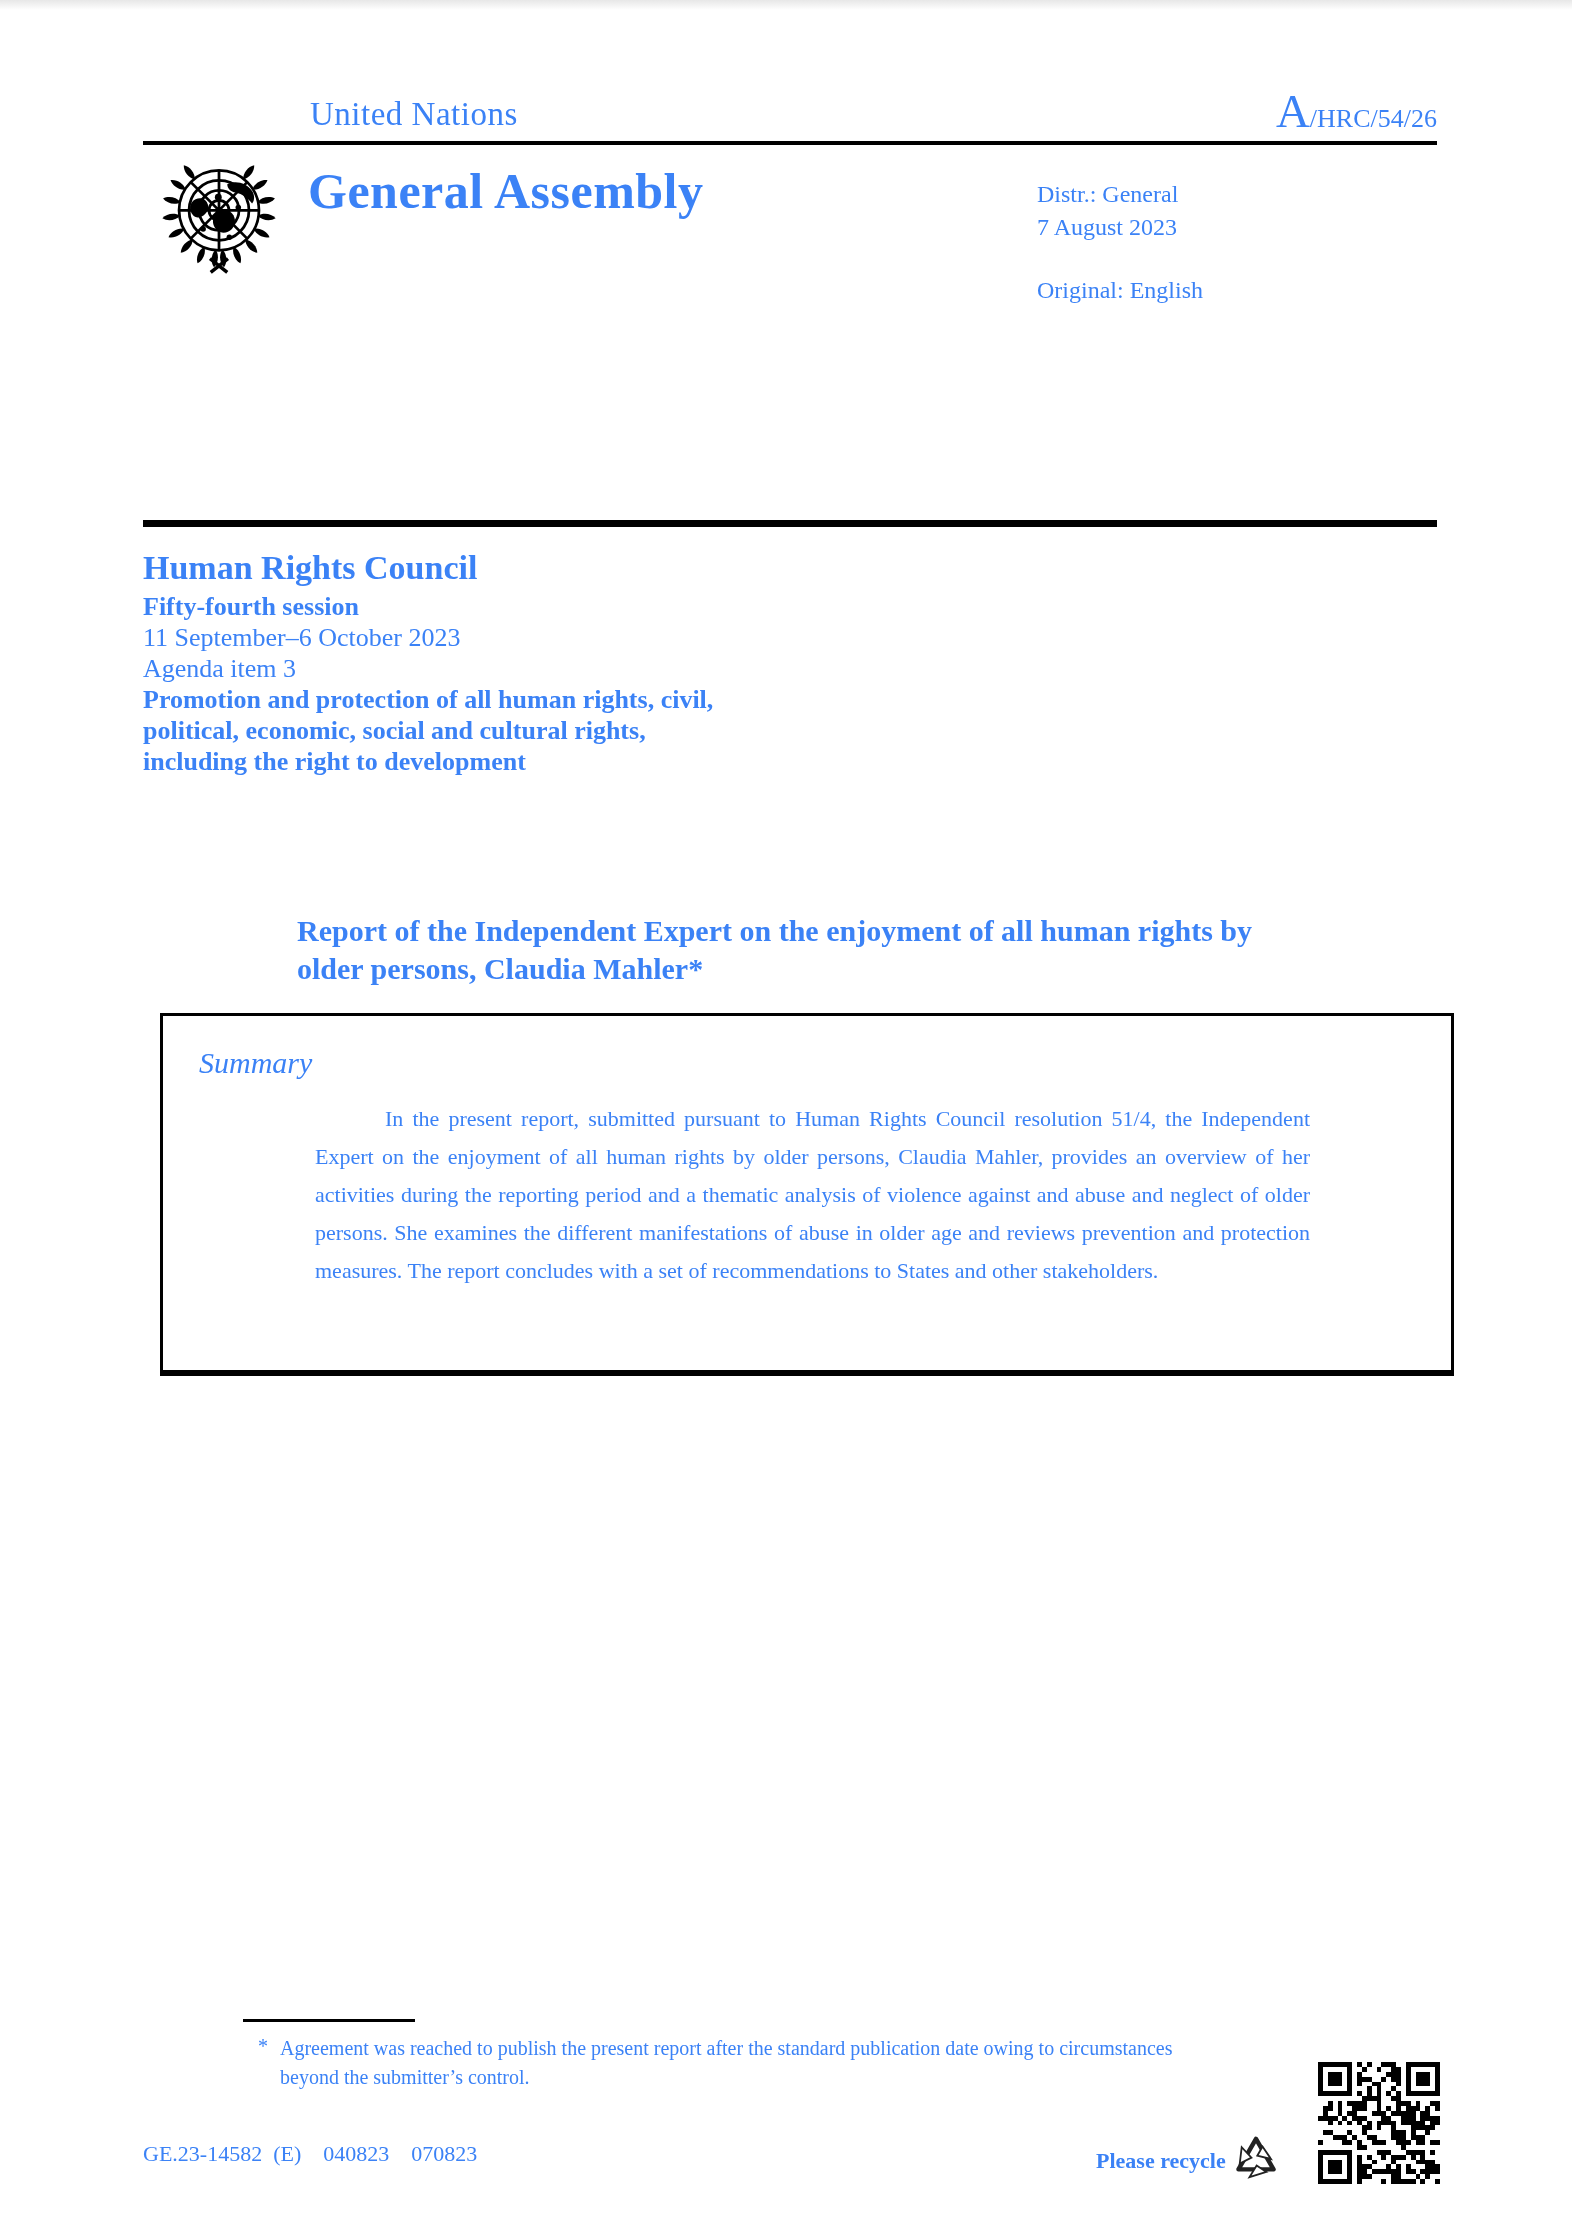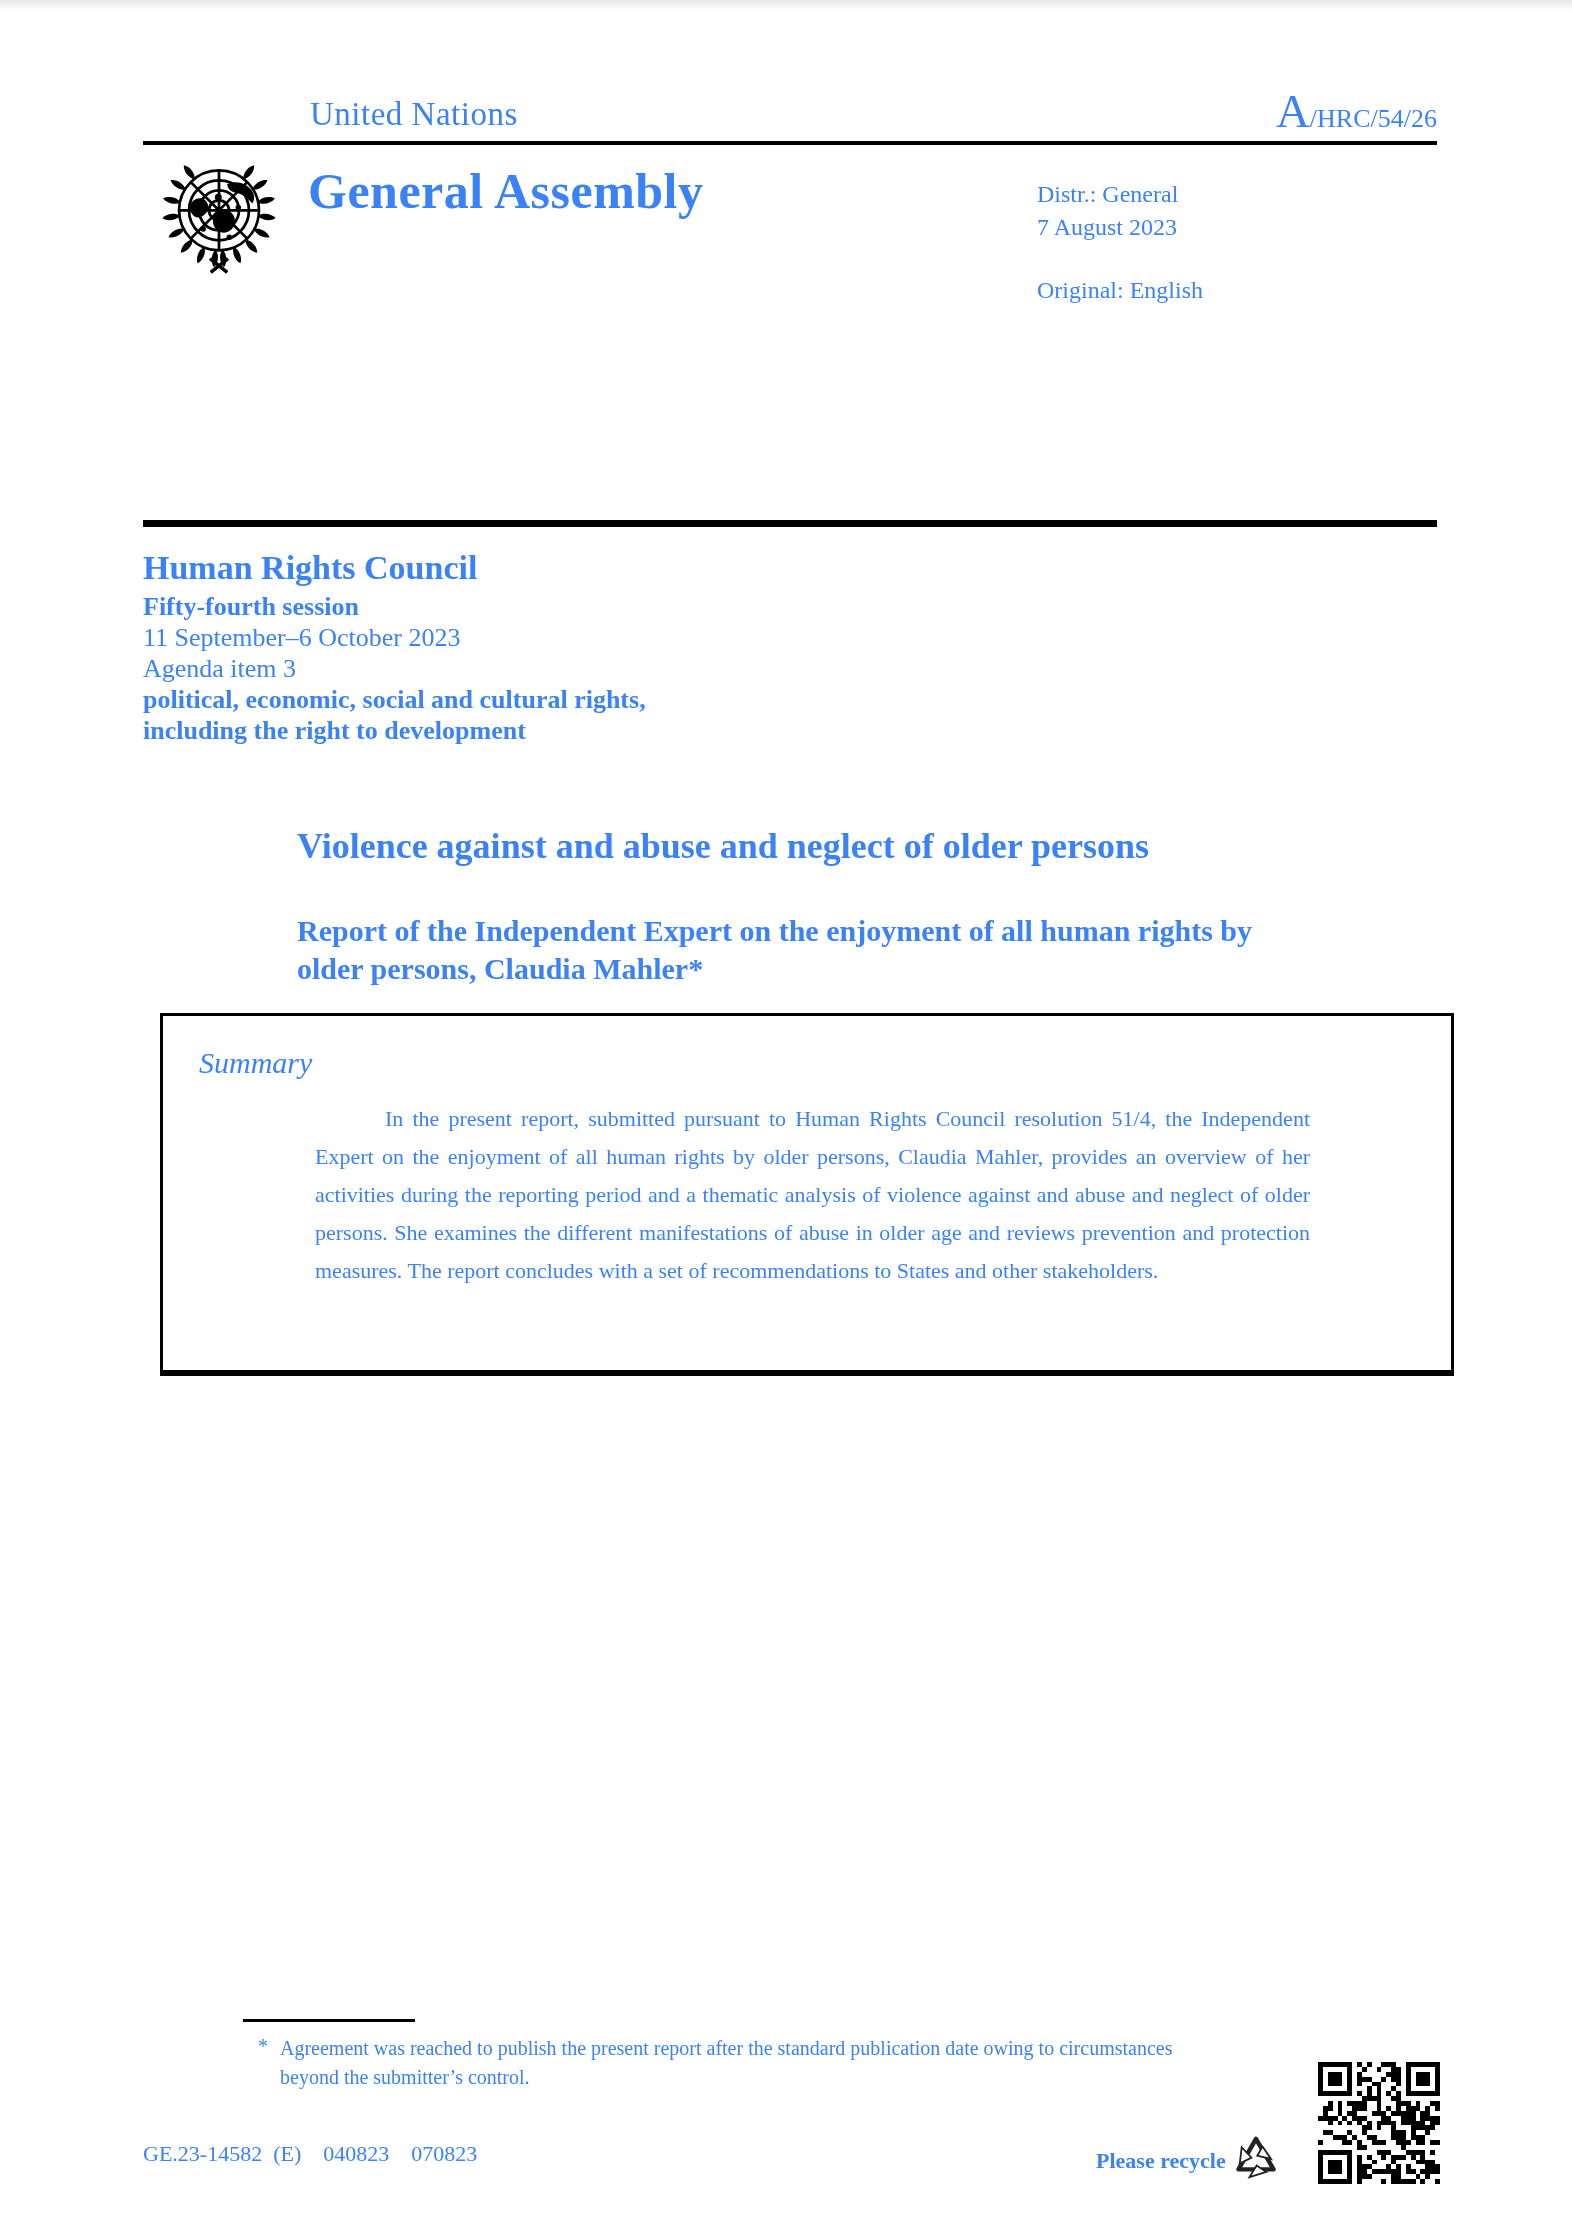--- a/index.html
+++ b/index.html
@@ -106,25 +106,25 @@
     <div class="orig">Original: English</div>
   </div>
 
   <div class="abs rule-2"></div>
 
   <div class="abs session">
     <div class="council">Human Rights Council</div>
     <div class="b">Fifty-fourth session</div>
     <div>11 September–6 October 2023</div>
     <div>Agenda item 3</div>
+    <div class="b">Promotion and protection of all human rights, civil,</div>
     <div class="b">political, economic, social and cultural rights,</div>
     <div class="b">including the right to development</div>
   </div>
 
-  <div class="abs doc-title">Violence against and abuse and neglect of older persons</div>
   <div class="abs doc-subtitle">Report of the Independent Expert on the enjoyment of all human rights by older persons, Claudia Mahler*</div>
 
   <div class="abs summary-box">
     <div class="summary-head">Summary</div>
     <div class="summary-body">In the present report, submitted pursuant to Human Rights Council resolution 51/4, the Independent Expert on the enjoyment of all human rights by older persons, Claudia Mahler, provides an overview of her activities during the reporting period and a thematic analysis of violence against and abuse and neglect of older persons. She examines the different manifestations of abuse in older age and reviews prevention and protection measures. The report concludes with a set of recommendations to States and other stakeholders.</div>
   </div>
 
   <div class="abs fn-rule"></div>
   <div class="abs footnote">
     <span class="marker">*</span>

